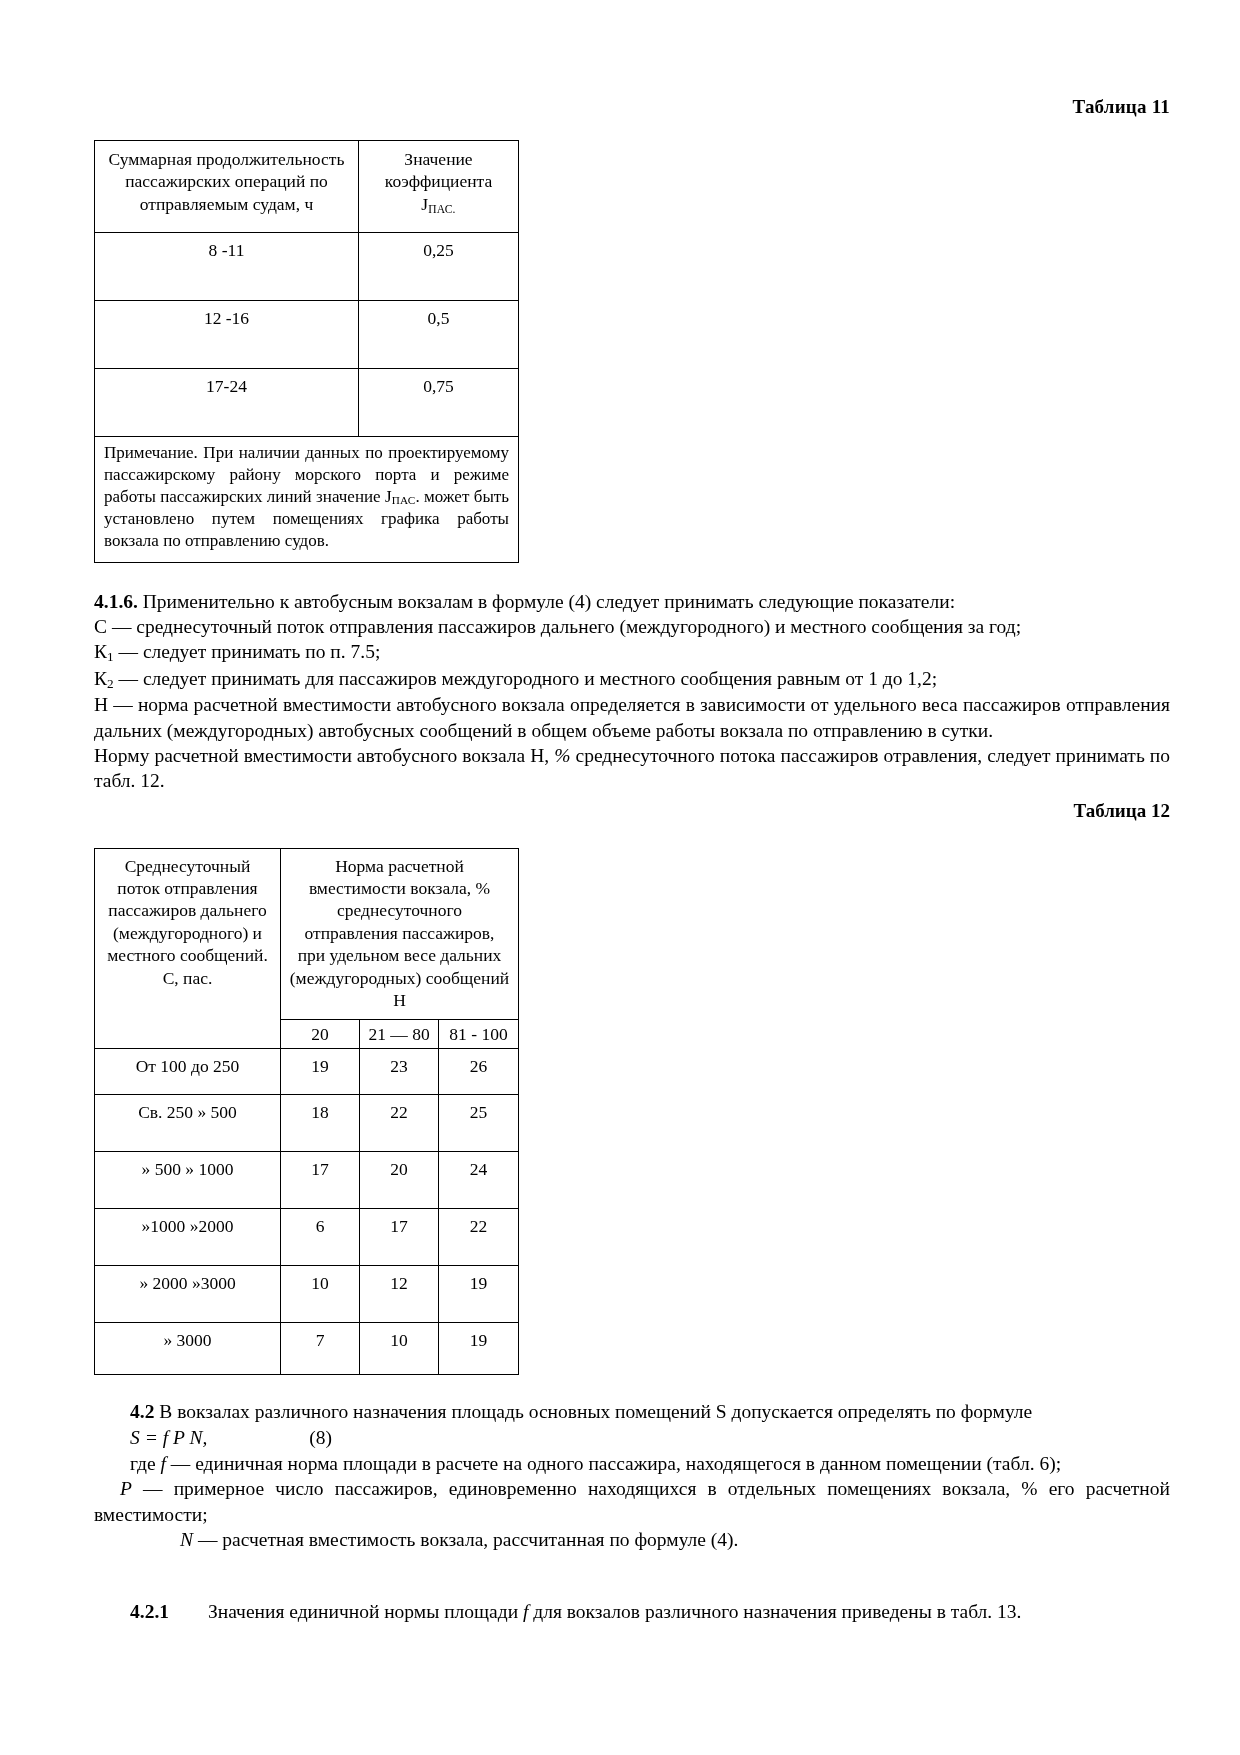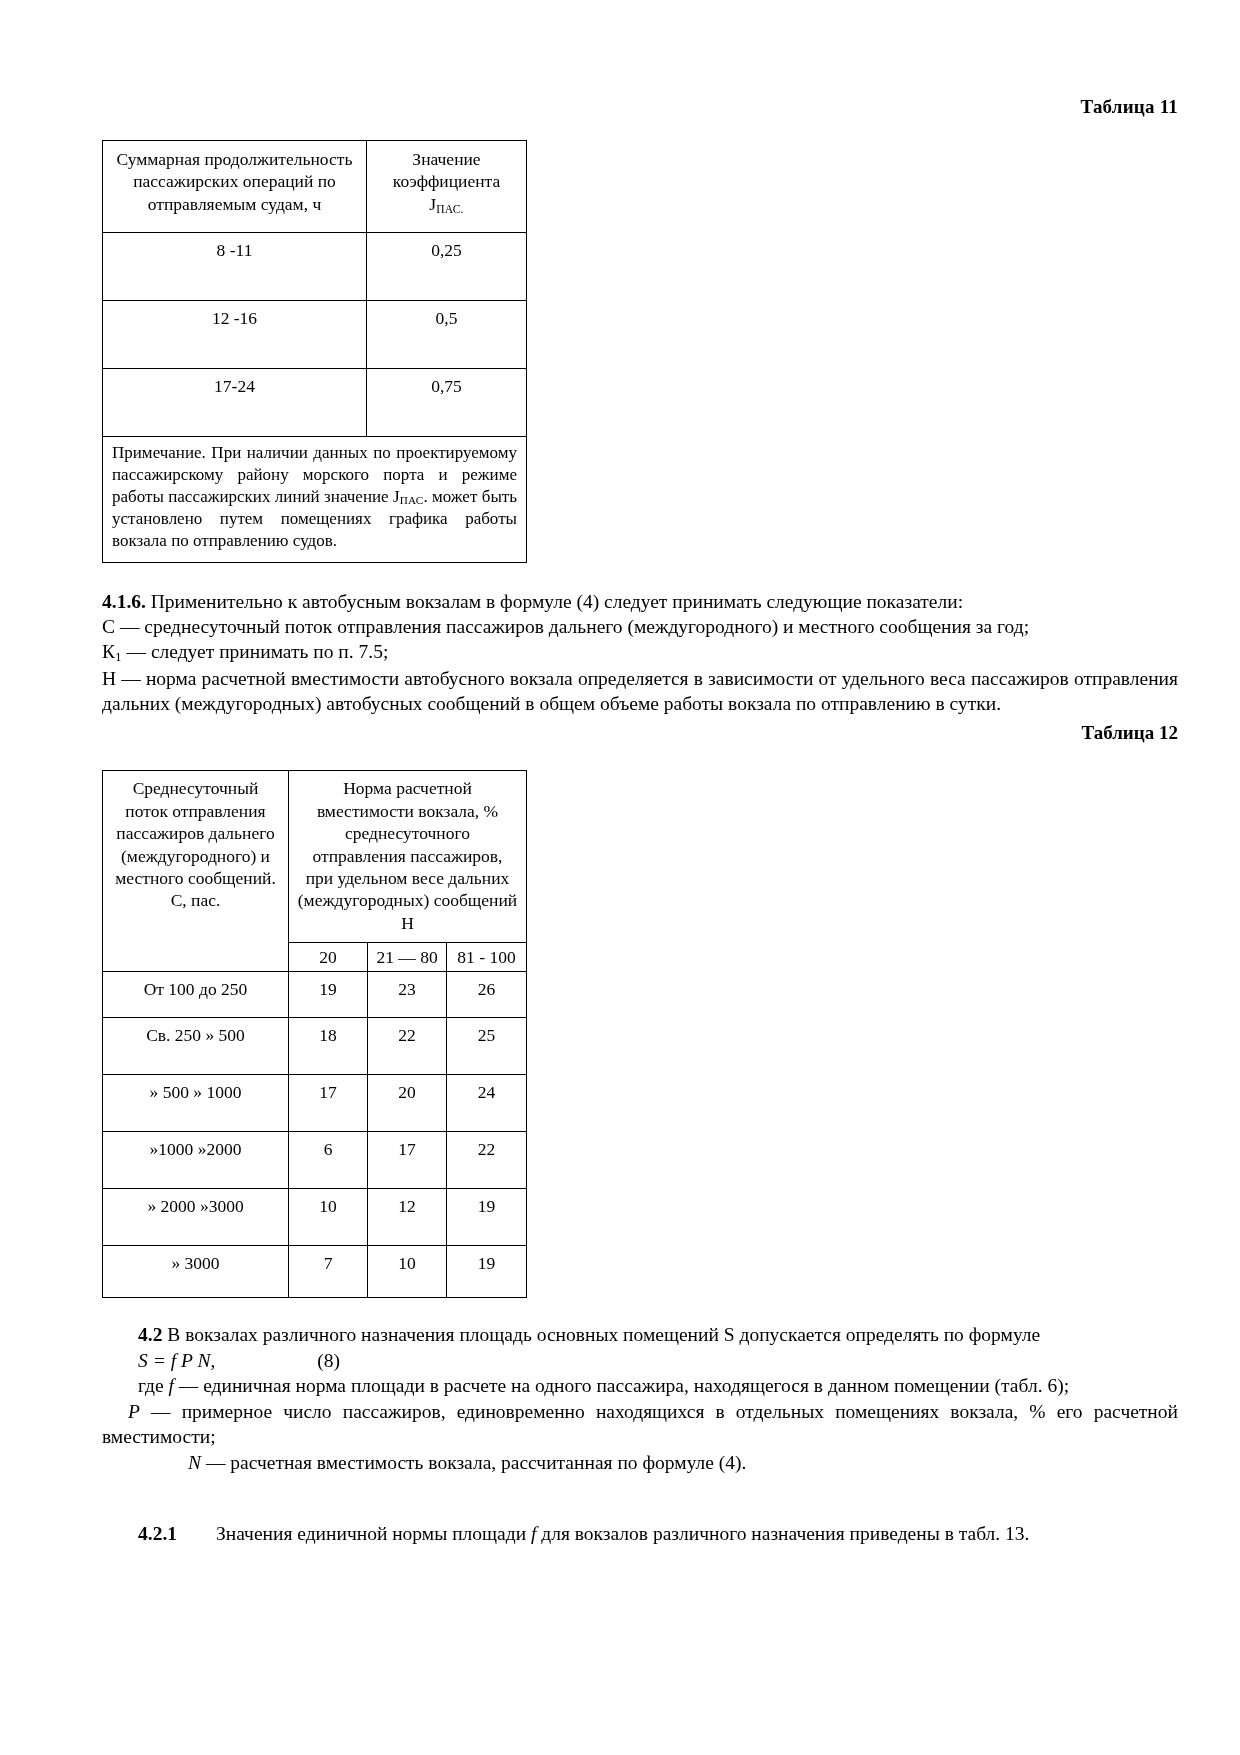--- a/index.html
+++ b/index.html
@@ -17,21 +17,21 @@
   }
   .page {
     position: relative;
     width: 1240px;
     height: 1755px;
     padding: 0;
     box-sizing: border-box;
   }
   .content {
     position: absolute;
-    left: 102px;
+    left: 94px;
     top: 96px;
     width: 1076px;
   }
 
   .table-caption {
     text-align: right;
     font-weight: bold;
     font-size: 19px;
     letter-spacing: 0.2px;
     margin: 0 0 22px 0;
@@ -195,21 +195,23 @@
           <td class="note" colspan="2"><span>Примечание. При наличии данных  по  проектируемому пассажирскому району морского порта и режиме работы пассажирских  линий  значение J</span><sub class="sc">ПАС</sub><span>. может быть установлено путем помещениях графика работы вокзала по отправлению судов.</span></td>
         </tr>
       </tbody>
     </table>
   </div>
 
   <div class="body-block">
     <p class="p-indent"><span class="b">4.1.6.</span><span> Применительно к автобусным вокзалам в формуле (4) следует принимать следующие показатели:</span></p>
     <p class="p-indent-sm">С — среднесуточный поток отправления пассажиров дальнего (междугородного) и местного сообщения за год;</p>
     <p class="p-indent-sm nojust"><span>К</span><sub class="num">1</sub><span> — следует принимать по п. 7.5;</span></p>
+    <p class="p-indent-sm nojust"><span>К</span><sub class="num">2</sub><span> — следует принимать для пассажиров междугородного и местного сообщения равным от 1 до 1,2;</span></p>
     <p class="p-indent-xs">Н — норма расчетной вместимости автобусного  вокзала  определяется в зависимости от удельного веса пассажиров отправления дальних (междугородных) автобусных сообщений в общем объеме работы вокзала по отправлению в сутки.</p>
+    <p><span>Норму расчетной вместимости автобусного вокзала Н, </span><span class="it">%</span><span> среднесуточного потока пассажиров отравления, следует принимать по табл. 12.</span></p>
   </div>
 
   <div class="caption12">Таблица 12</div>
 
   <div id="table12-wrap">
     <table class="doc-table t12">
       <colgroup>
             <col class="c1">
             <col class="c2">
             <col class="c3">

